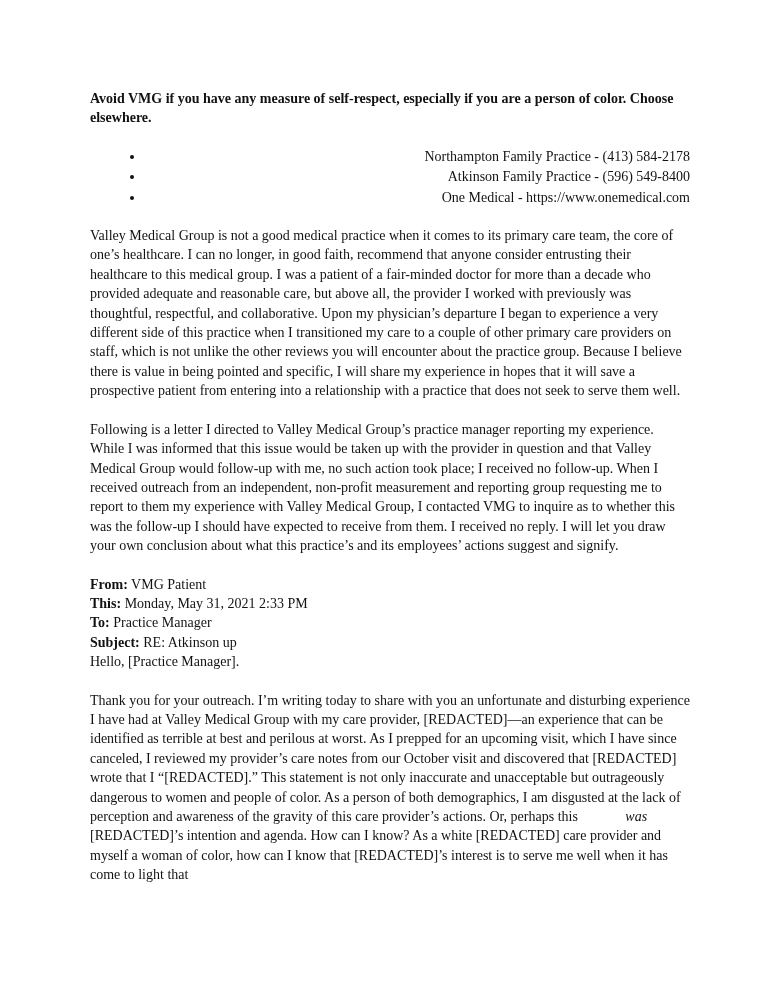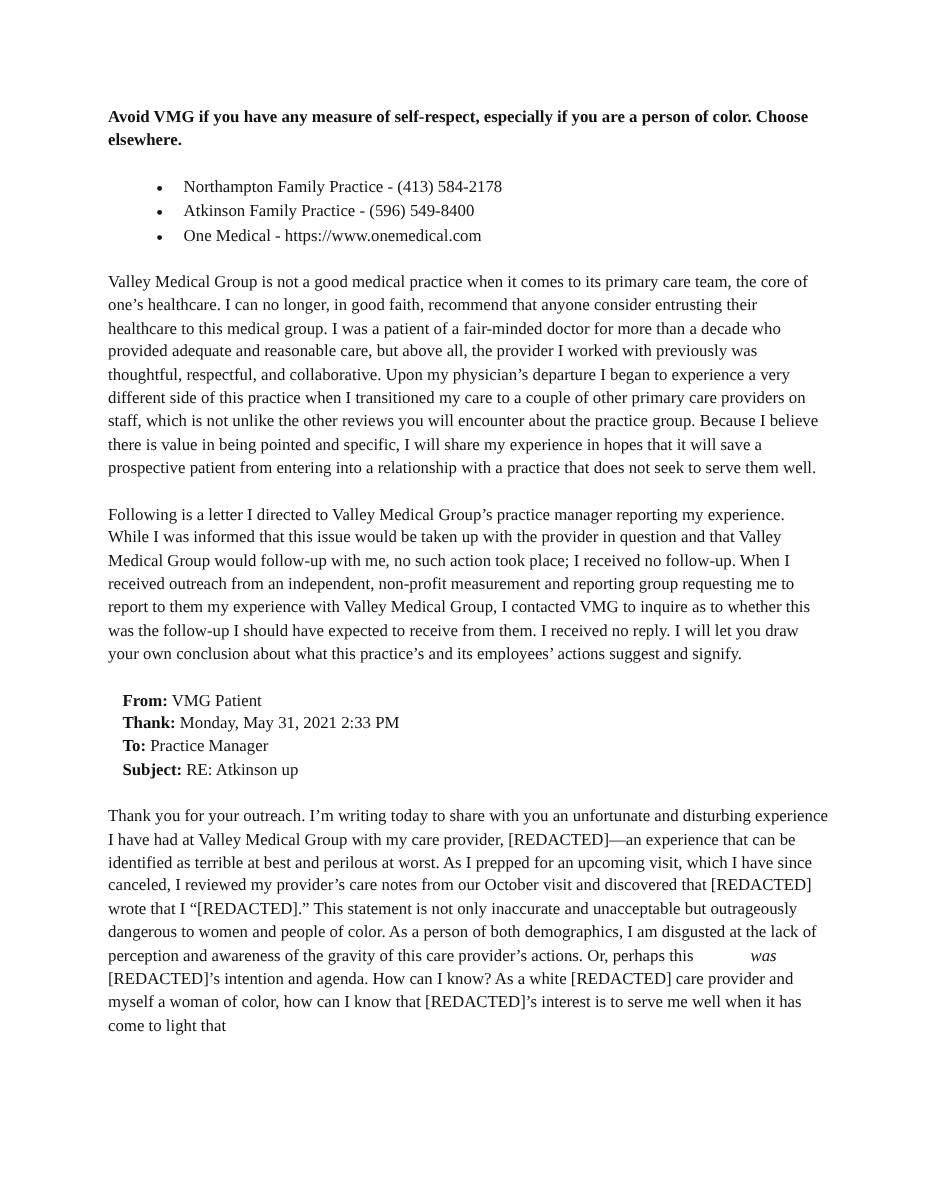--- a/index.html
+++ b/index.html
@@ -31,23 +31,24 @@
   .italic { font-style: italic; margin-left: 44px; }
   ul.alt-list {
     margin: 0 0 19px 0;
     padding: 0 0 0 55px;
     list-style-type: disc;
     list-style-position: outside;
   }
   ul.alt-list li {
     margin: 0 0 1px 0;
     padding-left: 8px;
+    text-align: right;
   }
   .email-block {
-    margin: 0 0 19px 12px;
+    margin: 0 0 19px 0;
   }
   .email-line {
     margin: 0;
   }
 </style>
 </head>
 <body>
 
 <div class="page">
 
@@ -63,28 +64,29 @@
   <p>Valley Medical Group is not a good medical practice when it comes to its primary care team, the core of one’s healthcare. I can no longer, in good faith, recommend that anyone consider entrusting their healthcare to this medical group. I was a patient of a fair-minded doctor for more than a decade who provided adequate and reasonable care, but above all, the provider I worked with previously was thoughtful, respectful, and collaborative. Upon my physician’s departure I began to experience a very different side of this practice when I transitioned my care to a couple of other primary care providers on staff, which is not unlike the other reviews you will encounter about the practice group. Because I believe there is value in being pointed and specific, I will share my experience in hopes that it will save a prospective patient from entering into a relationship with a practice that does not seek to serve them well.</p>
 
   <p>Following is a letter I directed to Valley Medical Group’s practice manager reporting my experience. While I was informed that this issue would be taken up with the provider in question and that Valley Medical Group would follow-up with me, no such action took place; I received no follow-up. When I received outreach from an independent, non-profit measurement and reporting group requesting me to report to them my experience with Valley Medical Group, I contacted VMG to inquire as to whether this was the follow-up I should have expected to receive from them. I received no reply. I will let you draw your own conclusion about what this practice’s and its employees’ actions suggest and signify.</p>
 
   <div class="email-block">
     <div class="email-line">
       <span class="bold">From:</span>
       <span>VMG Patient</span>
     </div>
     <div class="email-line">
-      <span class="bold">Thank:</span>
+      <span class="bold">This:</span>
       <span>Monday, May 31, 2021 2:33 PM</span>
     </div>
     <div class="email-line">
       <span class="bold">To:</span>
       <span>Practice Manager</span>
     </div>
     <div class="email-line">
       <span class="bold">Subject:</span>
       <span>RE: Atkinson up</span>
     </div>
+    <div class="email-line">Hello, [Practice Manager].</div>
   </div>
 
   <p><span>Thank you for your outreach. I’m writing today to share with you an unfortunate and disturbing experience I have had at Valley Medical Group with my care provider, [REDACTED]—an experience that can be identified as terrible at best and perilous at worst. As I prepped for an upcoming visit, which I have since canceled, I reviewed my provider’s care notes from our October visit and discovered that [REDACTED] wrote that I “[REDACTED].” This statement is not only inaccurate and unacceptable but outrageously dangerous to women and people of color. As a person of both demographics, I am disgusted at the lack of perception and awareness of the gravity of this care provider’s actions. Or, perhaps this </span><span class="italic">was</span><span> [REDACTED]’s intention and agenda. How can I know? As a white [REDACTED] care provider and myself a woman of color, how can I know that [REDACTED]’s interest is to serve me well when it has come to light that</span></p>
 
 </div>
 
 </body></html>

